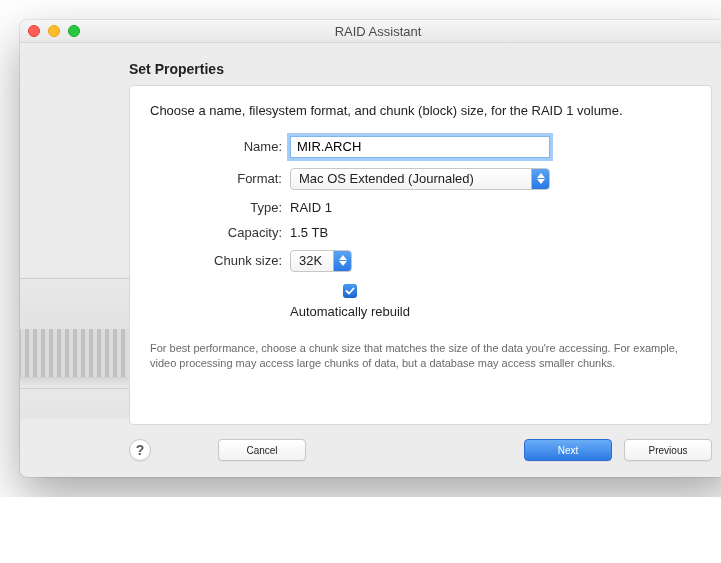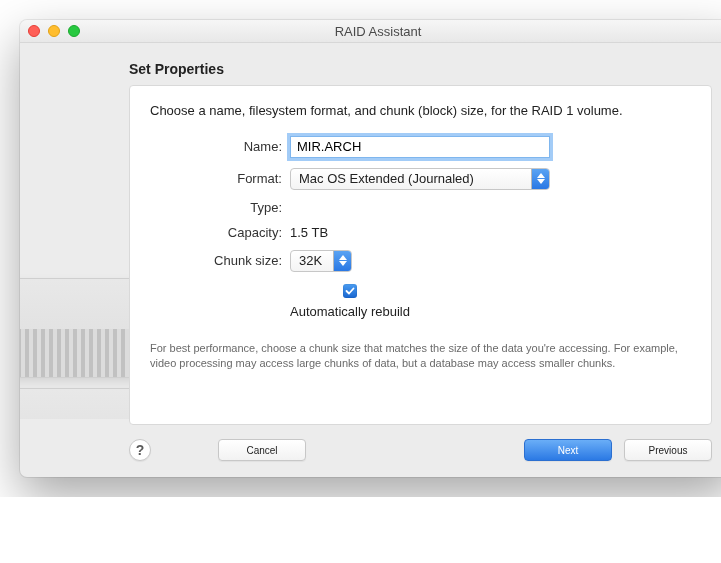--- a/index.html
+++ b/index.html
@@ -213,20 +213,23 @@
                   <svg width="8" height="5" viewBox="0 0 8 5">
                       <polygon points="0,0 8,0 4,5" fill="#fff"></polygon>
                     </svg>
                 </span>
               </div>
             </div>
           </div>
 
           <div class="row">
             <div class="label">Type:</div>
+            <div class="field">
+              <span class="static-val">RAID 1</span>
+            </div>
           </div>
 
           <div class="row">
             <div class="label">Capacity:</div>
             <div class="field">
               <span class="static-val">1.5 TB</span>
             </div>
           </div>
 
           <div class="row">

